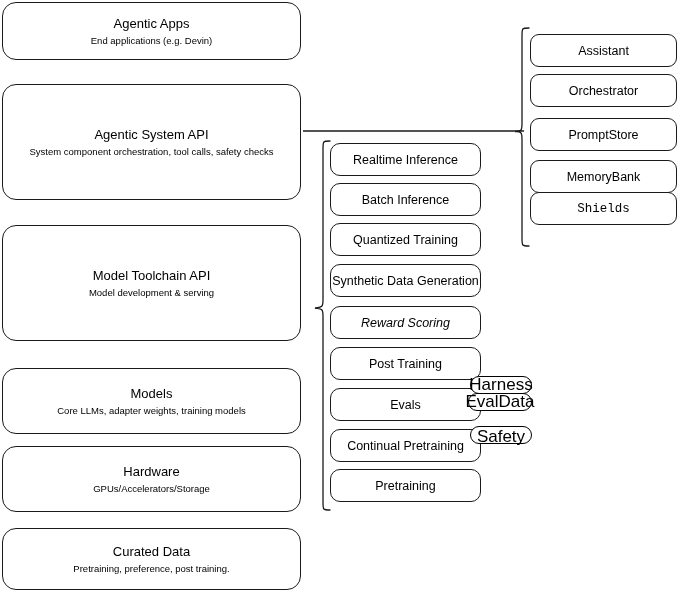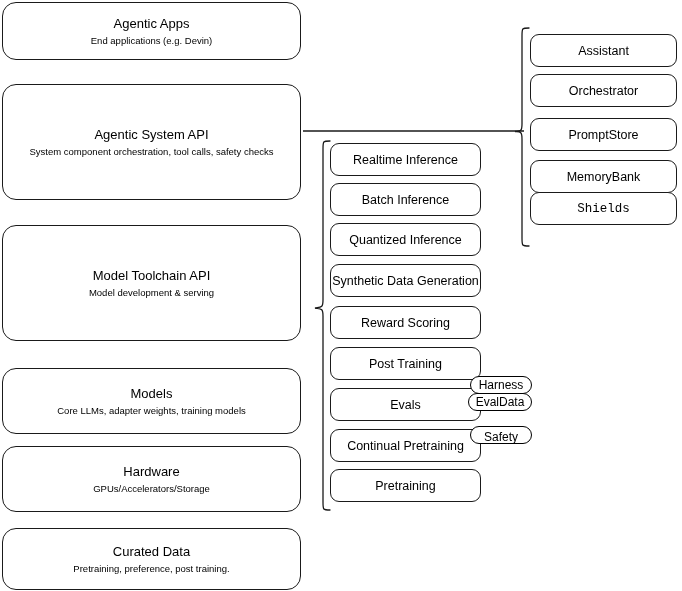--- a/index.html
+++ b/index.html
@@ -53,35 +53,35 @@
     border-radius: 14px;
   }
 
   
   .chip {
     height: 33px;
     border-radius: 9px;
   }
   .chip .title { font-size: 12.5px; }
 
-  .mid-chip { left: 330px; width: 151px; }
+  .mid-chip { left: 330px; width: 151px; border-radius: 10px; }
   .right-chip { left: 530px; width: 147px; }
 
   
   .badge {
     position: absolute;
     box-sizing: border-box;
     border: 1.3px solid #000;
     border-radius: 11px;
     background: #fff;
     height: 18px;
     display: flex;
     align-items: center;
     justify-content: center;
-    font-size: 12px;
+    font-size: 17px;
     line-height: 12px;
     white-space: nowrap;
     z-index: 5;
   }
 
   
   .conn {
     position: absolute;
     pointer-events: none;
   }
@@ -152,26 +152,26 @@
     </svg>
   </div>
 
   <div class="node chip mid-chip" style="top:143px;">
     <div class="title">Realtime Inference</div>
   </div>
   <div class="node chip mid-chip" style="top:183px;">
     <div class="title">Batch Inference</div>
   </div>
   <div class="node chip mid-chip" style="top:223px;">
-    <div class="title">Quantized Inference</div>
+    <div class="title">Quantized Training</div>
   </div>
   <div class="node chip mid-chip" style="top:264px;">
     <div class="title">Synthetic Data Generation</div>
   </div>
-  <div class="node chip mid-chip" style="top:306px;">
+  <div class="node chip mid-chip" style="top:306px;font-style:italic;">
     <div class="title">Reward Scoring</div>
   </div>
   <div class="node chip mid-chip" style="top:347px;">
     <div class="title">Post Training</div>
   </div>
   <div class="node chip mid-chip" style="top:388px;">
     <div class="title">Evals</div>
   </div>
   <div class="node chip mid-chip" style="top:429px;">
     <div class="title">Continual Pretraining</div>

